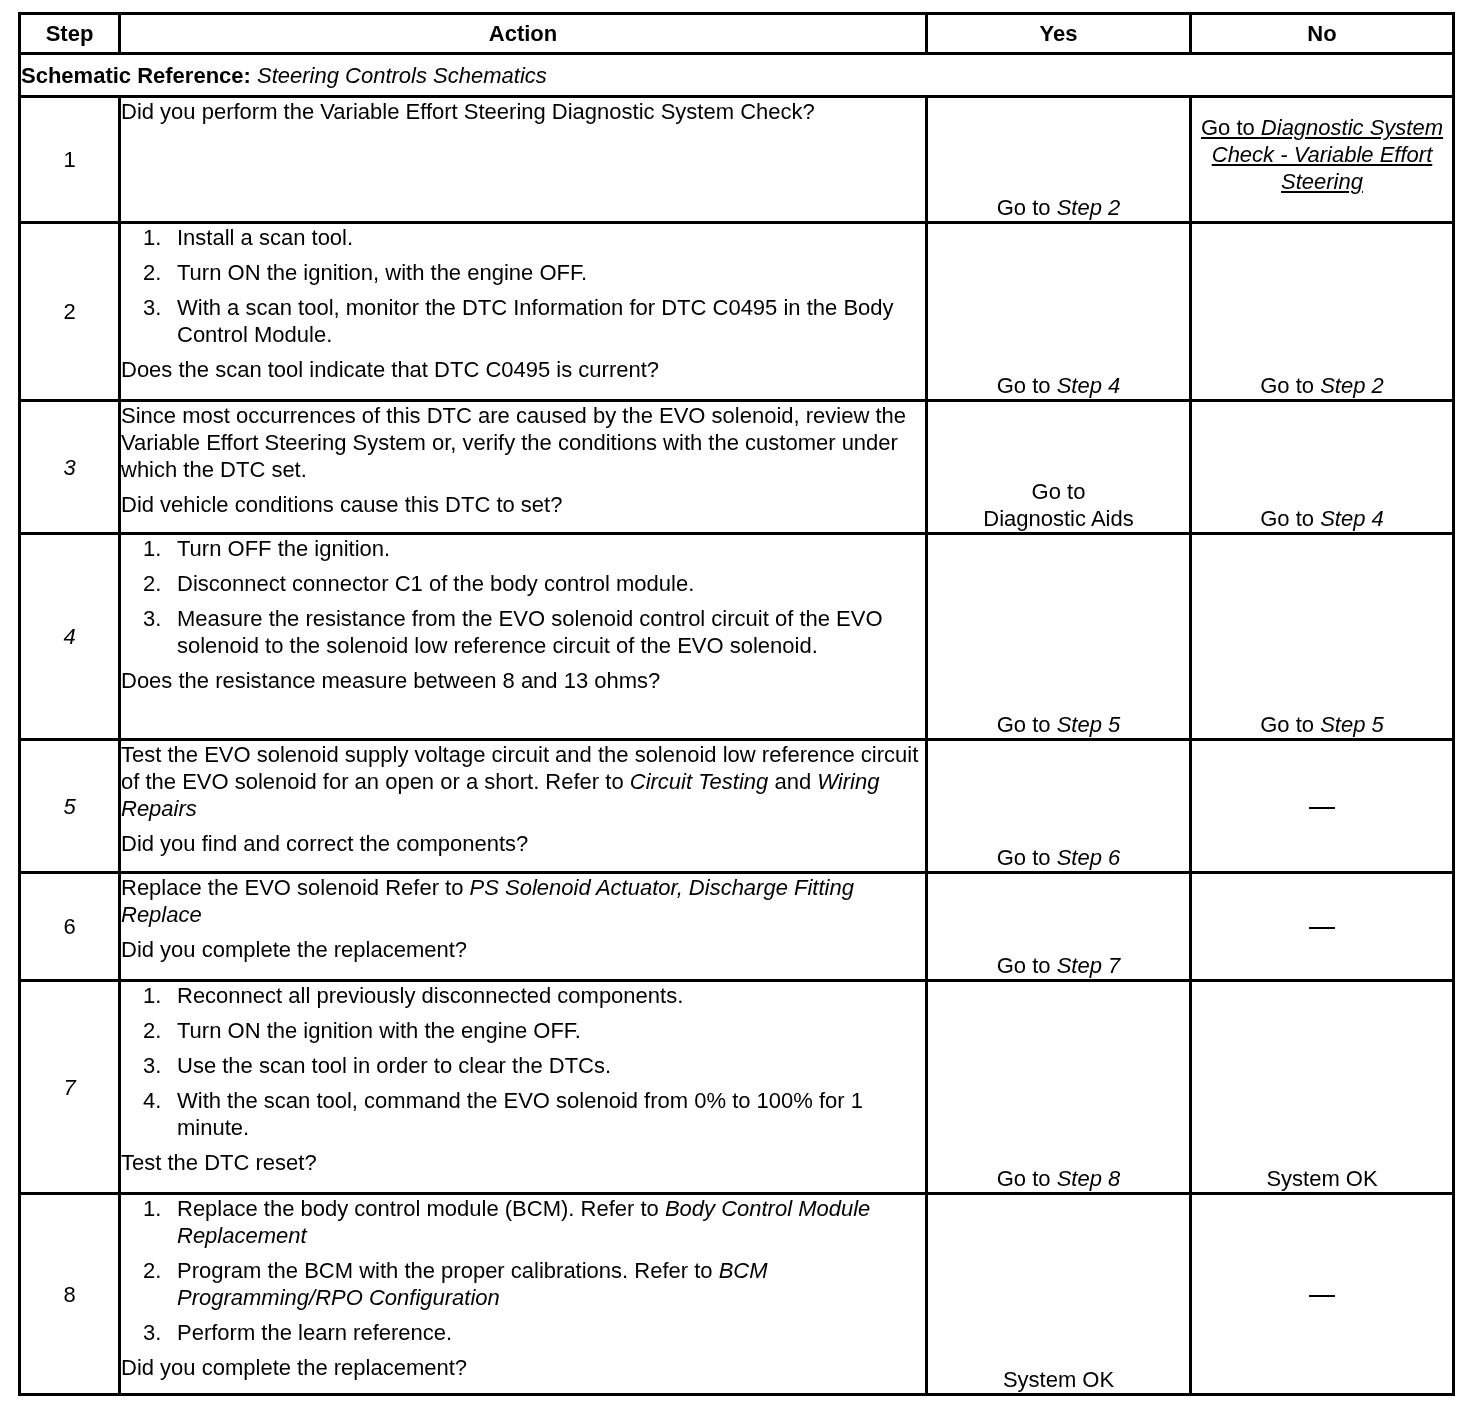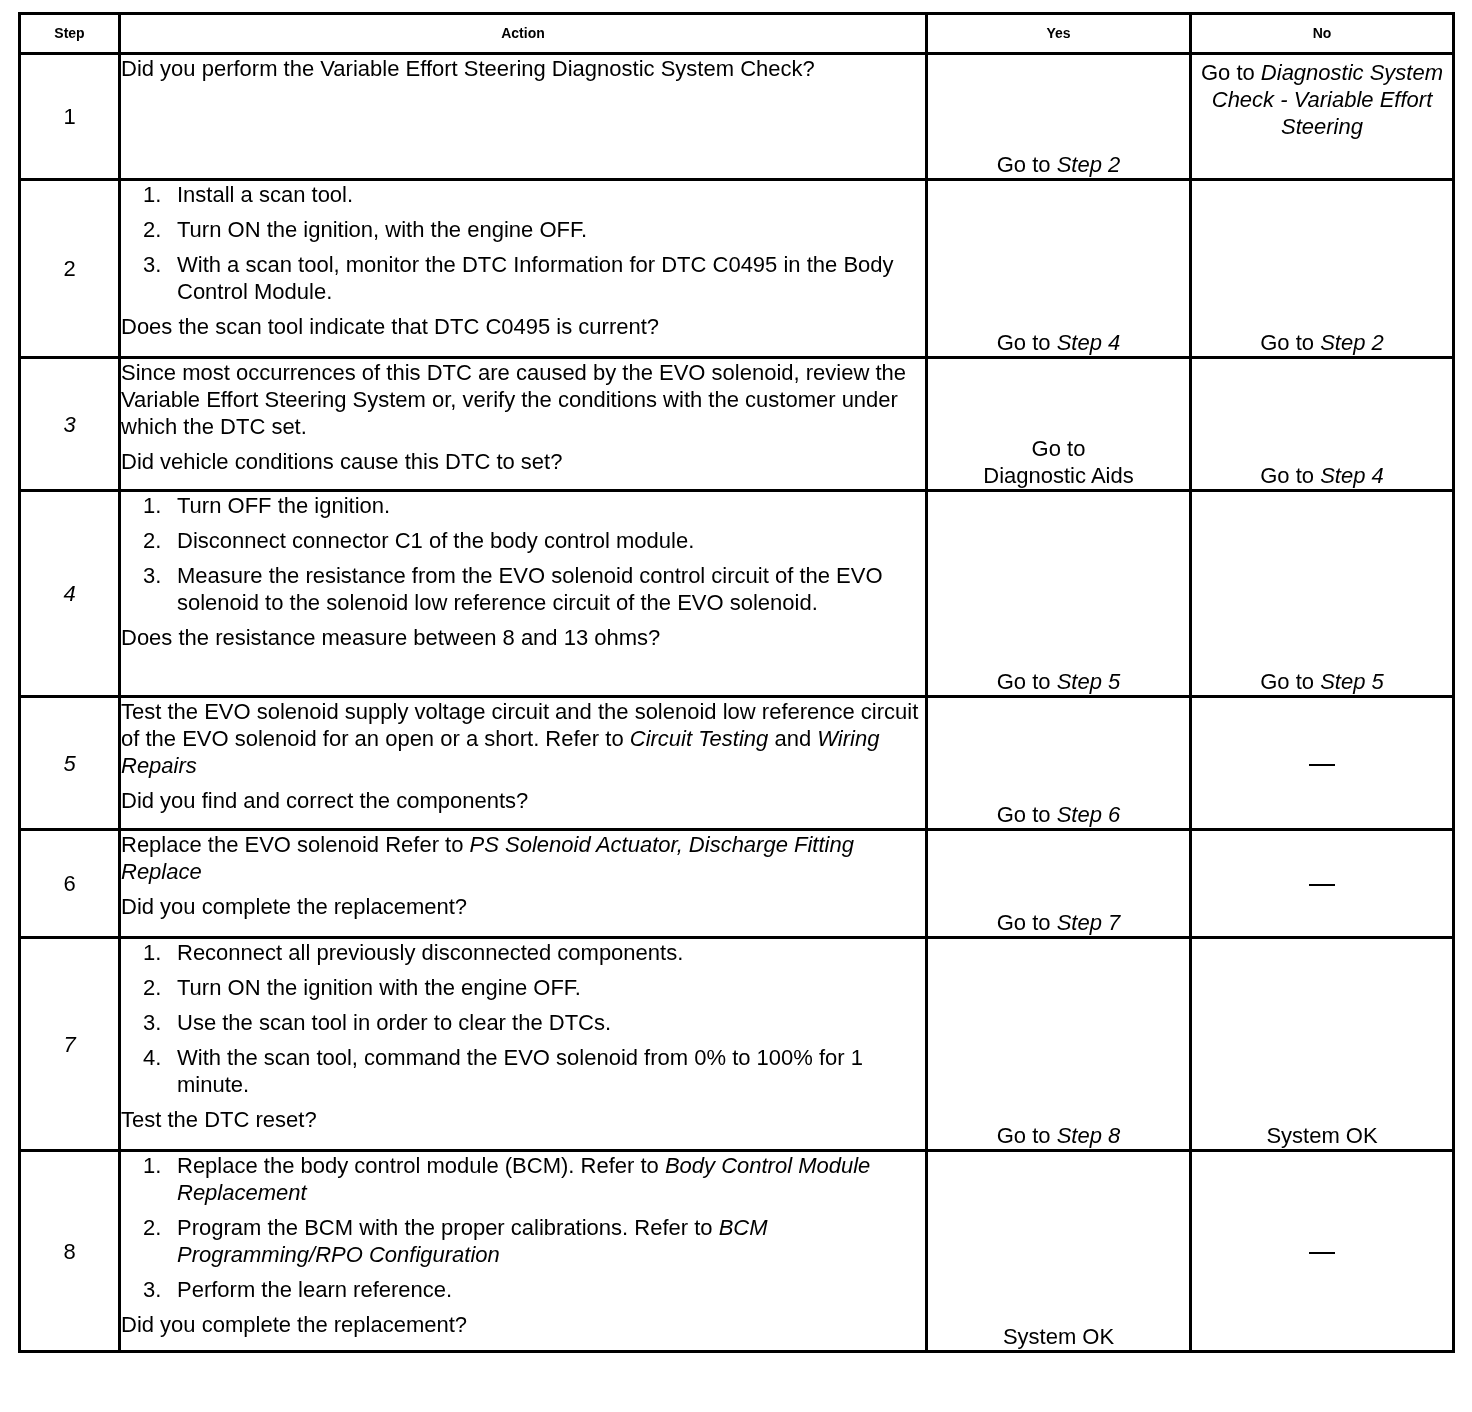--- a/index.html
+++ b/index.html
@@ -5,29 +5,29 @@
     html, body { margin: 0; padding: 0; background: #ffffff; }
     body { width: 1472px; height: 1412px; position: relative; overflow: hidden;
       font-family: "Liberation Sans", sans-serif; color: #000; }
     table.diag { position: absolute; left: 18px; top: 12px; width: 1434px;
       border-collapse: collapse; table-layout: fixed; font-size: 22px; line-height: 27px; }
     table.diag td, table.diag th { border: 3px solid #000; padding: 0; }
     col.c-step { width: 100px; }
     col.c-action { width: 807px; }
     col.c-yes { width: 264px; }
     col.c-no { width: 263px; }
-    th { font-weight: bold; height: 37px; text-align: center; vertical-align: middle; font-size: 14px; }
+    th { font-weight: bold; height: 37px; text-align: center; vertical-align: middle; font-size: 22px; }
     td.schem { height: 40px; padding-left: 16px; text-align: left; vertical-align: middle; }
     td.schem .b { font-weight: bold; }
     td.schem .i { font-style: italic; }
     td.step { text-align: center; vertical-align: middle; }
     td.step.it { font-style: italic; }
     td.action { vertical-align: top; padding: 8px 10px 6px 12px; }
     td.yes, td.no { text-align: center; vertical-align: bottom; padding-bottom: 6px; }
-    td.no.top { vertical-align: top; padding-top: 4px; }
+    td.no.top { vertical-align: top; padding-top: 16px; text-decoration: underline; }
     td.no.mid { vertical-align: middle; }
     .para { margin: 0 0 8px 0; }
     .para:last-child { margin-bottom: 0; }
     ol.steps { margin: 0 0 8px 0; padding: 0; list-style: none; }
     ol.steps li { position: relative; padding-left: 56px; margin-bottom: 8px; }
     ol.steps li .num { position: absolute; left: 22px; top: 0; }
     .it { font-style: italic; }
     .dash { display: inline-block; width: 26px; border-top: 2px solid #000; vertical-align: middle; }
   </style>
 </head>
@@ -42,20 +42,26 @@
   </colgroup>
   <thead>
     <tr>
       <th>Step</th>
       <th>Action</th>
       <th>Yes</th>
       <th>No</th>
     </tr>
   </thead>
   <tbody id="tbody">
+    <tr>
+      <td class="schem" colspan="4">
+        <span class="b">Schematic Reference:</span>
+        <span class="i">Steering Controls Schematics</span>
+      </td>
+    </tr>
   <tr style="height: 126px;">
         <td class="step">1</td>
         <td class="action">
           <div class="para"><span>Did you perform the Variable Effort Steering Diagnostic System Check?</span></div>
         </td>
         <td class="yes"><span>Go to </span><span class="it">Step 2</span></td>
         <td class="no top"><span>Go to </span><span class="it">Diagnostic System Check - Variable Effort Steering</span></td>
       </tr>
       <tr style="height: 178px;">
         <td class="step">2</td>

